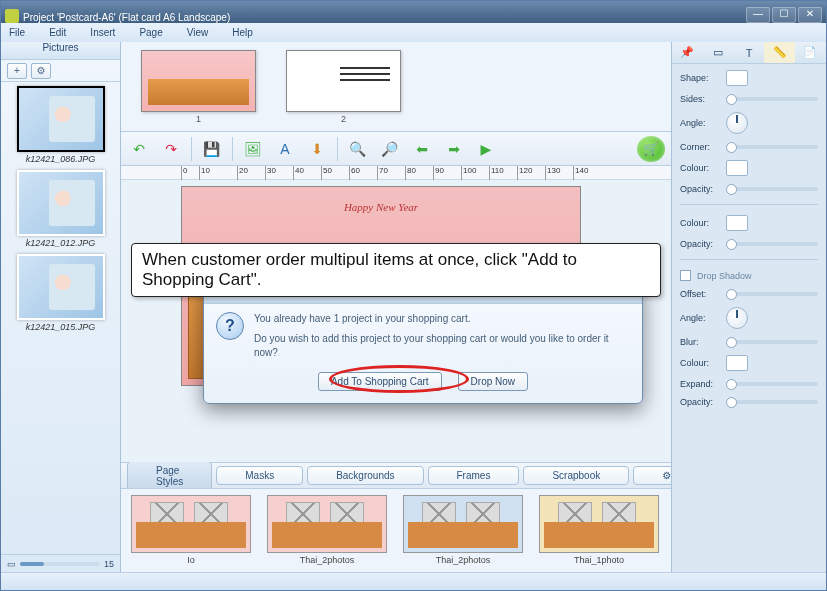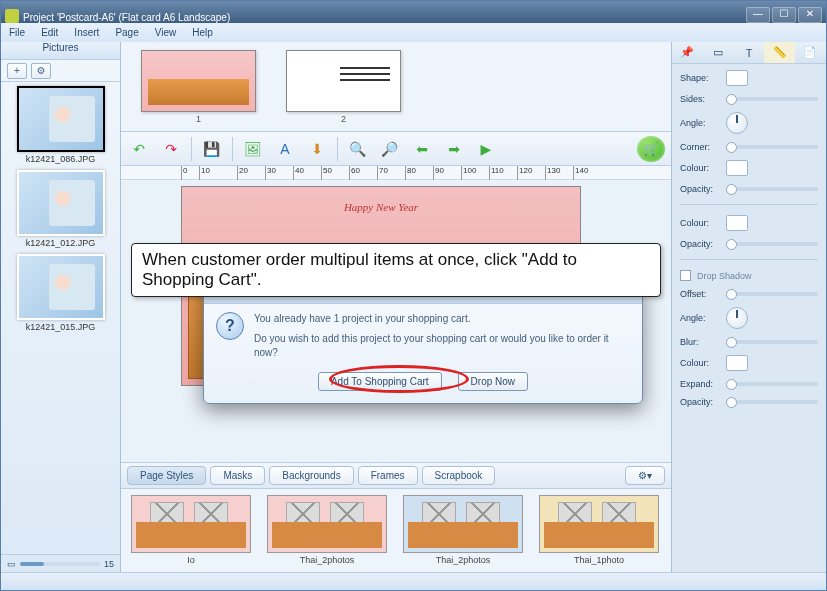--- a/index.html
+++ b/index.html
@@ -2,30 +2,30 @@
 <html><head>
 <meta charset="utf-8">
 <style>
   * { box-sizing: border-box; }
   body { margin: 0; font-family: Tahoma, Arial, sans-serif; font-size: 10px; background: #fff; user-select: none; }
   .app { width: 827px; height: 591px; display: flex; flex-direction: column; background: linear-gradient(#eaf2fb, #d5e5f5); border: 1px solid #5a7ca8; position: relative; overflow: hidden; }
   .titlebar { height: 22px; background: linear-gradient(#6b8aad, #3e5e82); display: flex; align-items: flex-end; color: #fff; padding: 0 4px; }
   .titlebar .icon { width: 14px; height: 14px; background: #c0d040; border-radius: 2px; margin-right: 4px; }
   .win-btns { margin-left: auto; display: flex; gap: 2px; }
   .win-btn { width: 24px; height: 16px; background: rgba(255,255,255,.15); border: 1px solid rgba(255,255,255,.3); border-radius: 2px; color: #fff; text-align: center; line-height: 12px; font-size: 10px; cursor: pointer; }
-  .menubar { height: 19px; display: flex; align-items: center; gap: 16px; padding: 0 8px; background: linear-gradient(#e8f1fb, #d6e6f6); color: #2b4a70; }
+  .menubar { height: 19px; display: flex; align-items: center; gap: 24px; padding: 0 8px; background: linear-gradient(#e8f1fb, #d6e6f6); color: #2b4a70; }
   .menubar span { cursor: pointer; }
   .body { flex: 1; display: flex; min-height: 0; }
   
   .left { width: 120px; background: linear-gradient(#f0f6fc,#dbe9f6); border-right: 1px solid #a9c2da; display: flex; flex-direction: column; }
   .left-head { height: 18px; text-align: center; font-weight: normal; color: #2b4a70; background: linear-gradient(#e9f2fb,#d3e4f4); border-bottom: 1px solid #b9cee2; }
   .left-toolbar { height: 22px; display: flex; align-items: center; gap: 4px; padding: 0 6px; border-bottom: 1px solid #b9cee2; }
   .icon-btn { width: 20px; height: 16px; border: 1px solid #9bb6cf; border-radius: 2px; background: linear-gradient(#fefefe,#e6eef7); cursor: pointer; text-align: center; line-height: 14px; color: #4a6a8c; }
   .thumb-list { flex: 1; overflow: hidden; display: flex; flex-direction: column; gap: 6px; padding: 4px; }
-  .thumb-item { text-align: center; }
+  .thumb-item { text-align: center; font-style: italic; }
   .thumb { width: 88px; height: 66px; margin: 0 auto; border: 2px solid #fff; box-shadow: 0 0 3px rgba(0,0,0,.3); background: linear-gradient(135deg,#cfe3f5,#9ec5e6); position: relative; }
   .thumb::after { content:""; position:absolute; inset:8px 8px 8px 30px; background: radial-gradient(circle at 30% 40%, #f7ddd0 18%, transparent 19%), #d7e8f2; border-radius:3px; }
   .thumb-item.sel .thumb { border-color: #000; }
   .thumb-label { font-size: 9px; color: #333; margin-top: 2px; }
   .left-foot { height: 18px; display: flex; align-items:center; gap:4px; padding: 0 6px; border-top:1px solid #b9cee2; font-size:9px; color:#2b4a70;}
   .left-foot .bar { flex:1; height:4px; background:#cbdced; border-radius:2px; position:relative;}
   .left-foot .bar::after { content:""; position:absolute; inset:0 70% 0 0; background:#6b99c6; border-radius:2px;}
   
   .center { flex: 1; display: flex; flex-direction: column; min-width: 0; background:#eaf2fa; }
   .preview-strip { height: 90px; background:#eef4fb; display:flex; align-items:center; gap:30px; padding: 8px 20px; border-bottom:1px solid #b9cee2; }
@@ -40,21 +40,21 @@
   .sep { width:1px; height:24px; background:#b9cee2; }
   .spacer { flex:1; }
   .cart { width:28px; height:26px; border-radius:50%; background: radial-gradient(circle at 35% 30%, #9be36b, #3fb428); color:#054a05; display:flex; align-items:center; justify-content:center; font-size:13px; cursor:pointer; box-shadow: inset 0 0 4px rgba(255,255,255,.6); }
   .ruler { height: 14px; background:#f4f8fc; position:relative; border-bottom:1px solid #c9d9e8; font-size:8px; color:#333; }
   .ruler .tick { position:absolute; top:0; height:14px; border-left:1px solid #999; padding-left:1px; }
   .canvas-area { flex:1; background:#e9f1f9; position:relative; overflow:hidden; }
   .canvas-card { position:absolute; left:60px; top:6px; width:400px; height:200px; background:linear-gradient(#f3bfc0,#f2a7a7); border:1px solid #888; }
   .canvas-card .txt { position:absolute; top:14px; left:50%; transform:translateX(-50%); font-family: cursive; color:#b33; font-style:italic; font-size:11px;}
   .canvas-card .band { position:absolute; left:6px; right:6px; bottom:6px; height:100px; background:linear-gradient(#e79b4b,#c67b30); border:1px solid #a55e1f; }
   .tabs-row { height: 26px; display:flex; align-items:center; gap:4px; padding: 0 6px; background:linear-gradient(#f1f6fc,#dfe9f4); border-top:1px solid #b9cee2; }
-  .tab { padding: 3px 12px; border:1px solid #a9c2da; border-radius: 4px; background:linear-gradient(#fdfefe,#e8f0f8); cursor:pointer; font-size:10px; color:#30547a; }
+  .tab { padding: 3px 28px; border:1px solid #a9c2da; border-radius: 4px; background:linear-gradient(#fdfefe,#e8f0f8); cursor:pointer; font-size:10px; color:#30547a; }
   .tab.active { background:linear-gradient(#dfeaf6,#c7d9eb); }
   .gear { margin-left:auto; }
   .bottom-strip { height: 84px; background:#eef4fb; display:flex; gap:16px; padding: 6px 10px; overflow:hidden; border-top:1px solid #b9cee2; }
   .style-card { text-align:center; }
   .style-thumb { width:120px; height:58px; border:1px solid #999; background:#f5d0cf; position:relative; }
   .style-thumb::after{ content:""; position:absolute; left:4px; right:4px; bottom:4px; height:26px; background:#d78a44; }
   .style-thumb .ph { position:absolute; width:34px; height:24px; background:#dcdcdc; border:1px solid #aaa; top:6px; }
   .style-thumb .ph::before,.style-thumb .ph::after{content:"";position:absolute;background:#999;}
   .style-thumb .ph::before{inset:0;background:linear-gradient(45deg,transparent 47%,#999 47%,#999 53%,transparent 53%),linear-gradient(-45deg,transparent 47%,#999 47%,#999 53%,transparent 53%);}
   .style-thumb .ph1{left:18px;} .style-thumb .ph2{left:62px;}

